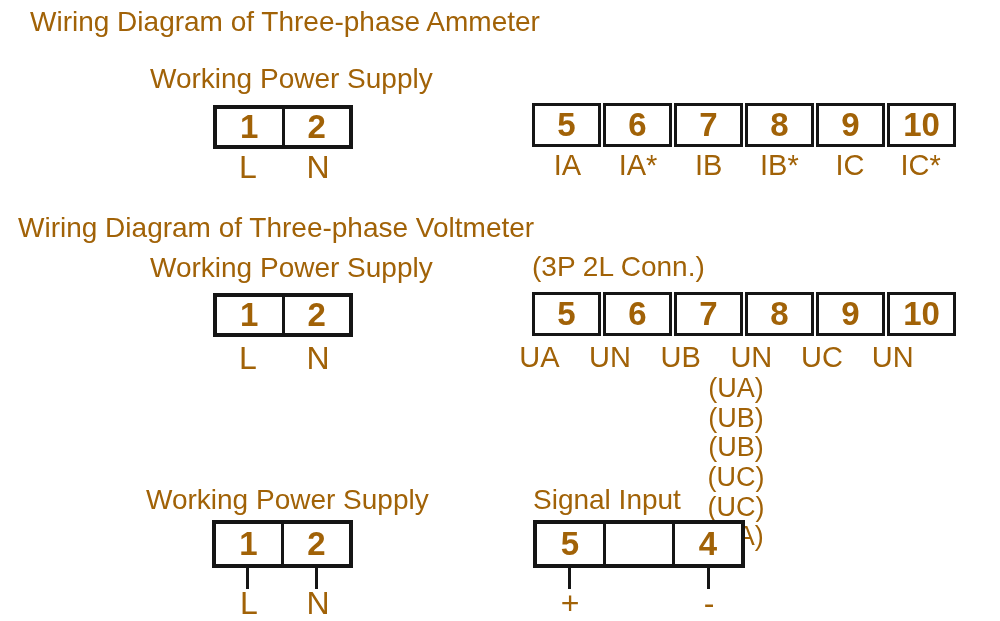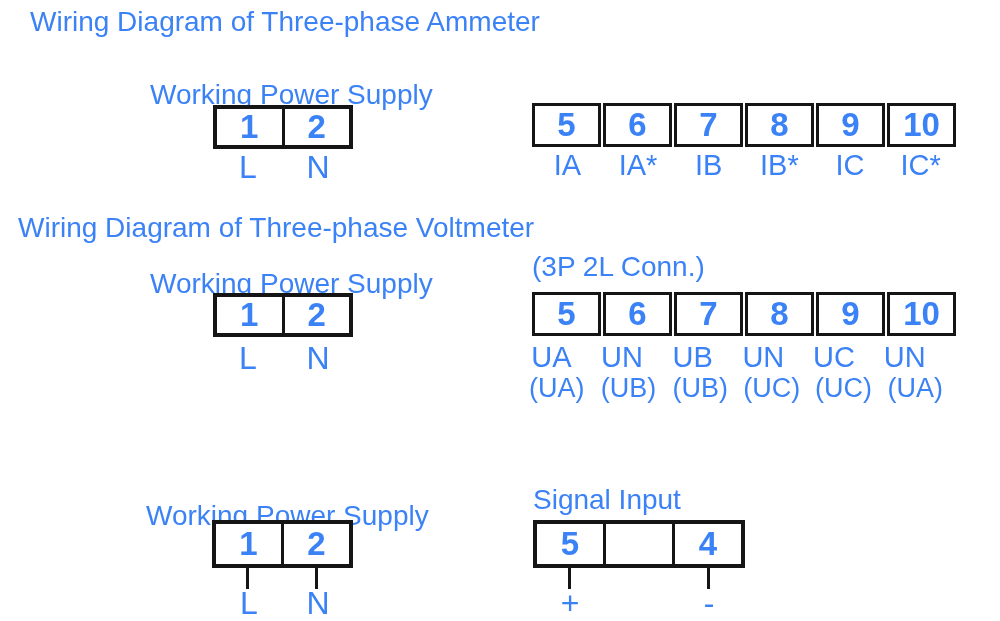--- a/index.html
+++ b/index.html
@@ -1,38 +1,38 @@
 <!DOCTYPE html>
 <html><head>
 <meta charset="utf-8">
 <style>
   html,body{margin:0;padding:0;background:#fff;}
   #canvas{
     position:relative;width:1000px;height:621px;background:#ffffff;
-    font-family:"Liberation Sans","DejaVu Sans",sans-serif;color:#3b82f6;
+    font-family:"Liberation Sans","DejaVu Sans",sans-serif;color:#a16207;
     overflow:hidden;
   }
   .abs{position:absolute;}
   .title{font-size:28px;line-height:1.2;white-space:nowrap;}
-  .sub{font-size:28px;line-height:1.2;white-space:nowrap;margin-top:16px;}
+  .sub{font-size:28px;line-height:1.2;white-space:nowrap;}
   
   .block{display:flex;border:4px solid #151515;box-sizing:border-box;background:#fff;}
   .block .cell{flex:1;display:flex;align-items:center;justify-content:center;
     font-weight:bold;font-size:33px;border-left:3px solid #151515;}
   .block .cell:first-child{border-left:none;}
   
   .tblock{display:flex;gap:2px;}
   .tcell{width:69px;height:44px;border:3px solid #151515;box-sizing:border-box;
     display:flex;align-items:center;justify-content:center;
     font-weight:bold;font-size:33px;background:#fff;}
   .lrow{display:flex;}
   .lrow .lcol{flex:1;text-align:center;white-space:nowrap;}
   .fs32{font-size:32px;line-height:1.1;}
   .fs29{font-size:29px;line-height:1.1;}
-  .fs27{font-size:27px;line-height:1.1;}
+  .fs27{font-size:27px;line-height:1.1;flex-direction:column;}
   .hdr{font-size:28px;line-height:1.2;text-align:left;white-space:nowrap;}
   .pin{position:absolute;width:3px;height:22px;background:#151515;}
   .pinlabel{position:absolute;font-size:32px;line-height:1.1;transform:translateX(-50%);white-space:nowrap;}
 </style>
 </head>
 <body>
 
 <div id="canvas">
 
   <div class="abs title" style="left:30px;top:5px">Wiring Diagram of Three-phase Ammeter</div>
@@ -81,21 +81,21 @@
   </div>
 
   <div class="abs tblock" style="left:532px;top:292px">
     <div class="tcell">5</div>
     <div class="tcell">6</div>
     <div class="tcell">7</div>
     <div class="tcell">8</div>
     <div class="tcell">9</div>
     <div class="tcell">10</div>
   </div>
-  <div class="abs lrow fs29" style="left:516px;top:342px;width:424px">
+  <div class="abs lrow fs29" style="left:504px;top:342px;width:424px">
     <div class="lcol">UA</div>
     <div class="lcol">UN</div>
     <div class="lcol">UB</div>
     <div class="lcol">UN</div>
     <div class="lcol">UC</div>
     <div class="lcol">UN</div>
   </div>
   <div class="abs lrow fs27" style="left:521px;top:374px;width:430px">
     <div class="lcol">(UA)</div>
     <div class="lcol">(UB)</div>

